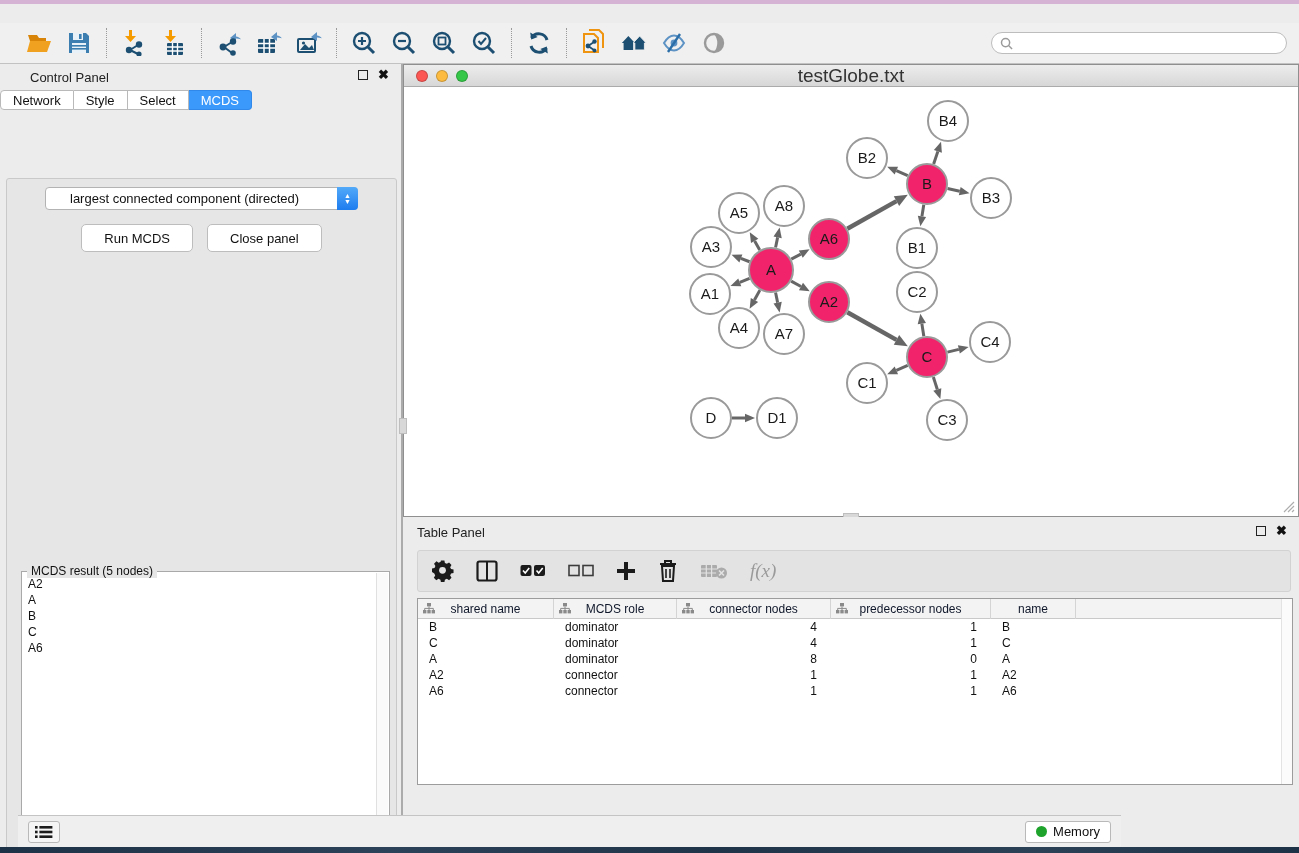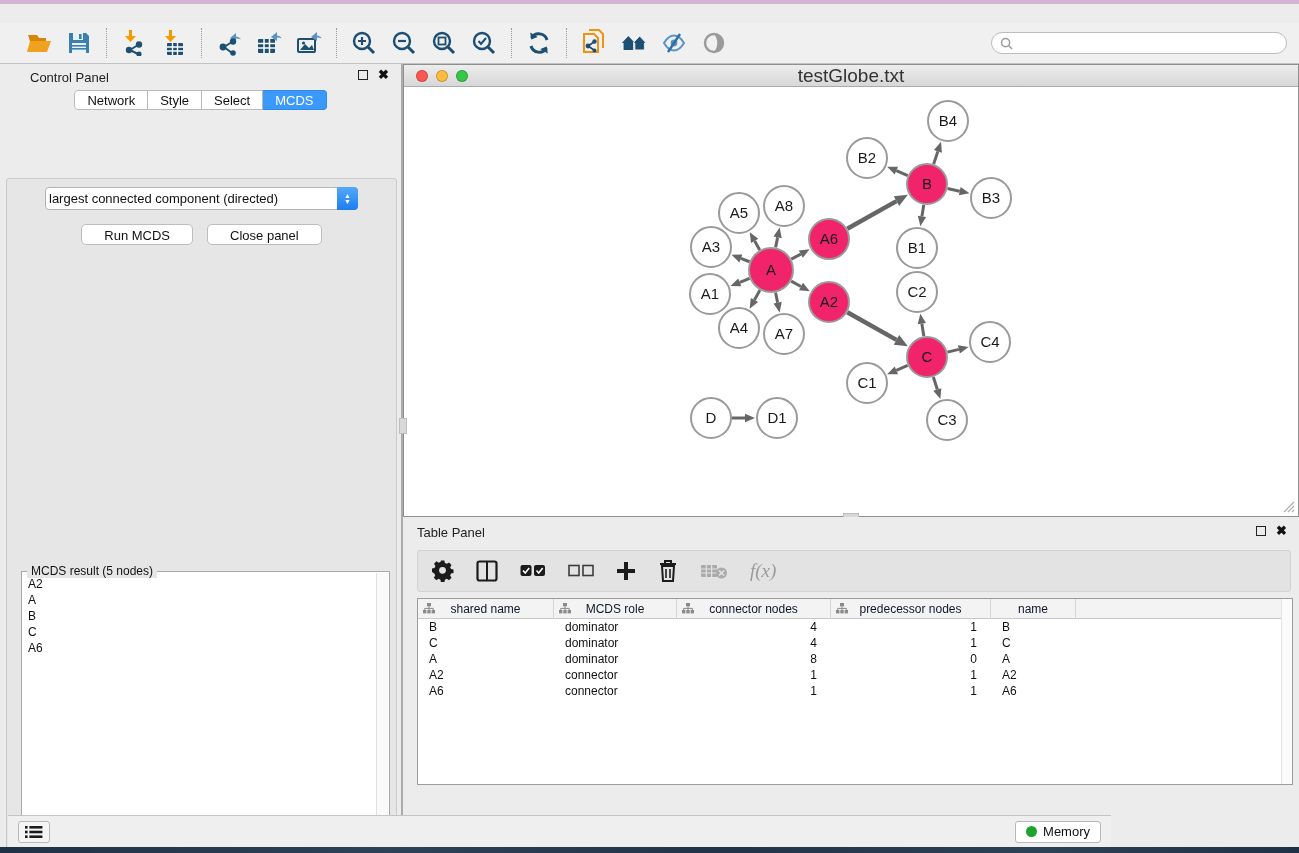--- a/index.html
+++ b/index.html
@@ -32,47 +32,47 @@
     border:1px solid #BDBDBD; border-radius:12px; display:flex; align-items:center; padding:0 8px; gap:4px;
   }
   .searchbox input { border:none; outline:none; flex:1; font-size:12px; font-family:inherit; background:transparent; }
   
   .control-panel { position:absolute; left:0; top:64px; width:403px; height:751px; background:#ECECEC; border-right:2px solid #ABABAB; }
   .panel-titlerow { position:relative; height:26px;margin-left:20px; }
   .panel-title { position:absolute; left:10px; top:6px; font-size:13px; color:#222; }
   .panel-btns { position:absolute; right:12px; top:6px; display:flex; gap:10px; align-items:center; }
   .float-box { width:10px; height:10px; border:1.5px solid #222; }
   .close-x { font-size:13px; font-weight:bold; color:#111; line-height:10px; }
-  .seg-tabs { display:flex; justify-content:center; position:relative; z-index:2; }
+  .seg-tabs { display:flex; position:relative; z-index:2; }
   .seg-btn {
     font-size:13px; padding:2px 12px; background:#fff; border:1px solid #B9B9B9; border-left:none;
     color:#111; height:20px; line-height:15px; cursor:default; white-space:nowrap;
   }
   .seg-btn:first-child { border-left:1px solid #B9B9B9; border-radius:4px 0 0 4px; }
   .seg-btn:last-child { border-radius:0 4px 4px 0; }
   .seg-btn.active { background:#3B99FC; border-color:#2F88EA; color:#fff; }
   .cp-content {
     position:absolute; left:6px; top:114px; width:391px; height:696px;
     background:#E6E6E6; border:1px solid #C9C9C9; border-radius:3px;
   }
   .opt-label { text-align:center; font-size:13px; margin-top:20px; color:#111; }
   .dropdown {
     position:relative; margin:8px auto 0; width:313px; height:23px; background:#fff;
     border:1px solid #B3B3B3; border-radius:4px; display:flex; align-items:center;
   }
-  .dropdown-text { flex:1; font-size:13px; padding-left:3px; color:#111; white-space:nowrap; overflow:hidden; }
+  .dropdown-text { flex:1; font-size:13px; padding-left:24px; color:#111; white-space:nowrap; overflow:hidden; }
   .dropdown-stepper {
     width:21px; height:23px; margin:-1px -1px -1px 0; border-radius:0 4px 4px 0;
     background:linear-gradient(#53AAF9,#1D7CEF); display:flex; flex-direction:column;
     align-items:center; justify-content:center; color:#fff; font-size:7px; line-height:6px;
   }
   .btn-row { display:flex; justify-content:center; gap:14px; margin-top:14px; }
   .push-btn {
     font-size:13px; background:#fff; border:1px solid #BDBDBD; border-radius:5px;
-    padding:3px 22px; color:#111; height:21px; line-height:15px; cursor:default;
+    padding:3px 22px; color:#111; height:28px; line-height:15px; cursor:default;
   }
   .groupbox {
     position:absolute; left:14px; top:392px; width:369px; height:344px;
     border:1px solid #A9A9A9; background:#fff;
   }
   .groupbox-label {
     position:absolute; left:5px; top:-8px; background:#E6E6E6; padding:0 4px; font-size:12px; color:#111;
   }
   .result-list { position:absolute; left:1px; top:4px; right:13px; bottom:1px; overflow:hidden; }
   .result-item { font-size:12px; line-height:16px; padding-left:5px; color:#111; }
@@ -105,21 +105,21 @@
   .data-table { position:absolute; left:12px; top:81px; width:876px; height:187px; background:#fff; border:1px solid #9C9C9C; overflow:hidden; }
   .dt-header { position:relative; height:20px; background:#F3F3F3; border-bottom:1px solid #C9C9C9; display:flex; }
   .dt-hcell { position:relative; height:20px; border-right:1px solid #D4D4D4; display:flex; align-items:center; justify-content:center; font-size:12px; color:#0f172a; }
   .dt-hicon { position:absolute; left:5px; top:4px; }
   .dt-row { display:flex; height:16px; }
   .dt-cell { font-size:12px; line-height:16px; color:#111; white-space:nowrap; overflow:hidden; }
   .dt-scroll { position:absolute; right:0; top:0; bottom:0; width:11px; background:#FBFBFB; border-left:1px solid #E3E3E3; }
   .tp-tabs { position:absolute; left:0; top:272px; width:894px; display:flex; justify-content:center; }
   
   .statusbar {
-    position:absolute; left:8px; top:815px; width:1103px; height:32px; background:#EFEFEF;
+    position:absolute; left:18px; top:815px; width:1103px; height:32px; background:#EFEFEF;
     border-top:1px solid #C4C4C4; display:flex; align-items:center; padding:0 10px;
   }
   .status-btn {
     height:22px; background:#F5F5F5; border:1px solid #B9B9B9; border-radius:3px;
     display:flex; align-items:center; padding:0 6px; gap:6px; cursor:default;
   }
   .memory-btn { margin-left:auto; font-size:13px; background:#fff; padding:0 10px; }
   .memory-dot { width:11px; height:11px; border-radius:50%; background:#1EA32C; }
   .desktop-strip-bottom { position:absolute; left:0; top:847px; width:1299px; height:6px;
     background:linear-gradient(90deg,#1E3247,#2C4258 30%,#203449 55%,#2B4156 80%,#1E3247); }

